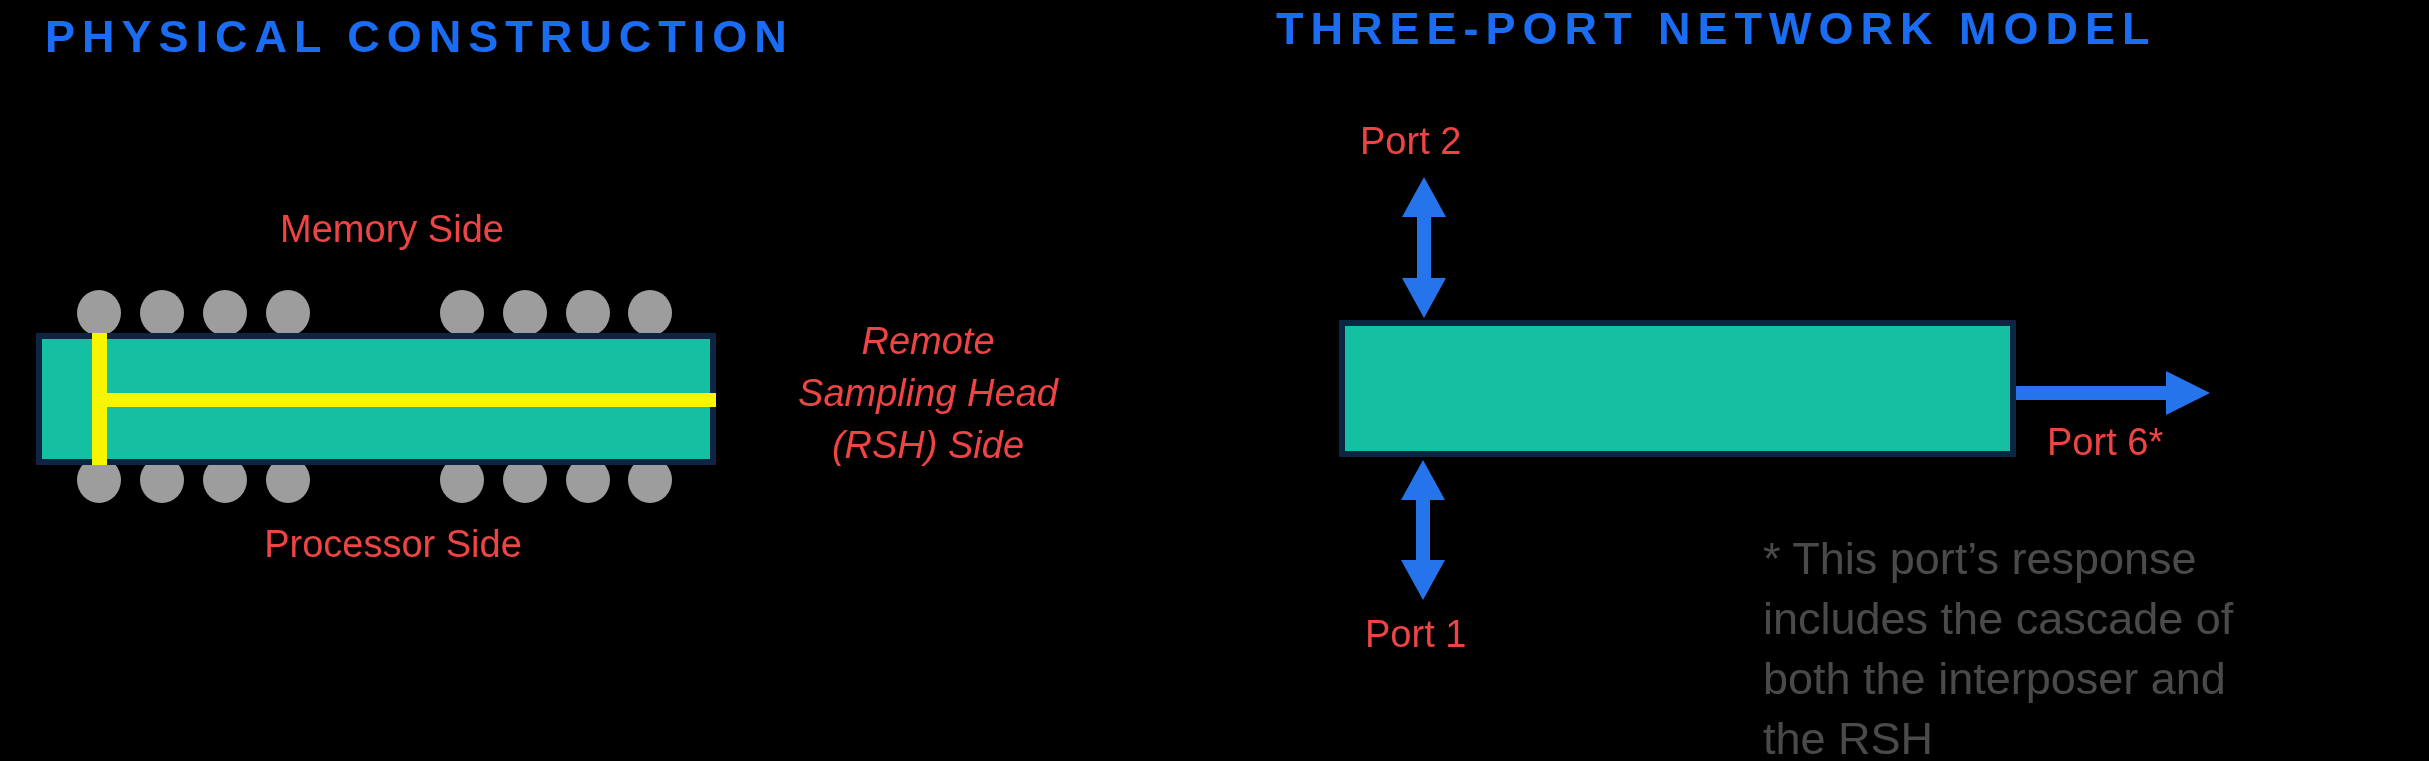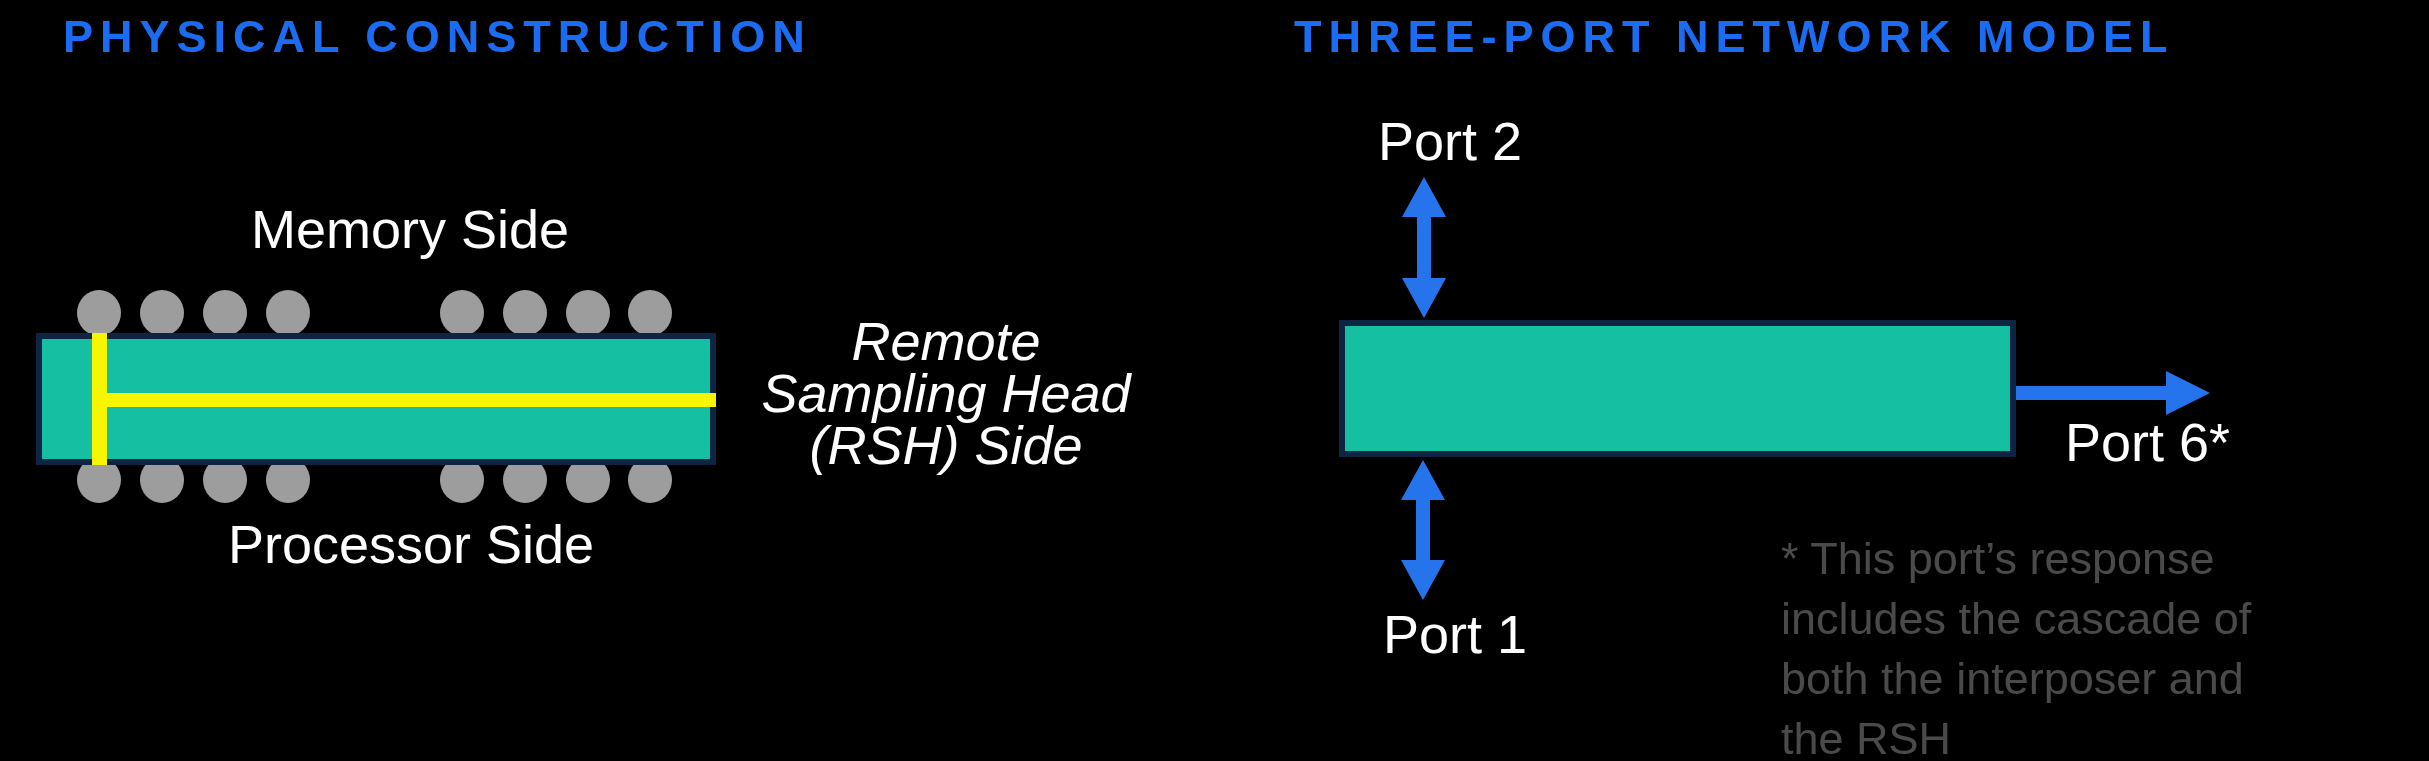--- a/index.html
+++ b/index.html
@@ -6,36 +6,36 @@
   .canvas{
     position:relative;width:2429px;height:761px;background:#000;overflow:hidden;
     font-family:"Liberation Sans",sans-serif;
   }
   .abs{position:absolute;}
   .title{
     font-size:45px;font-weight:bold;letter-spacing:7px;color:#1a6cf2;
     white-space:nowrap;line-height:45px;
   }
   .gray-label{
-    font-size:54px;color:#ffffff;white-space:nowrap;line-height:45px;
+    font-size:38px;color:#ef4444;white-space:nowrap;line-height:45px;
   }
   .centered{transform:translateX(-50%);text-align:center;}
   .pre{white-space:pre-line;font-style:italic;}
   .footnote{
     font-size:45px;color:#4a4a4a;line-height:60px;white-space:pre-line;
   }
   
   .block{background:#0d2543;}
   .block .fill{position:absolute;left:6px;top:6px;right:6px;bottom:6px;background:#15bfa2;}
   .trace{position:absolute;background:#f8f500;}
   .dot{
     position:absolute;width:44px;height:46px;border-radius:50%;background:#9d9d9d;z-index:0;
   }
   .z1{z-index:1;}
-  .z2{z-index:2;margin-left:18px;}
+  .z2{z-index:2;}
   .arrow-svg{display:block;}
 </style>
 </head>
 <body>
 
 <div class="canvas">
 
   <div class="abs title z2" style="left:45px;top:14px;">PHYSICAL CONSTRUCTION</div>
 
   <div class="abs gray-label centered z2" style="left:392px;top:207px;text-align:center;">Memory Side</div>
@@ -63,21 +63,21 @@
     <div class="trace" style="left:56px;top:0;width:15px;height:132px;"></div>
     <div class="trace" style="left:56px;top:60px;width:624px;height:14px;"></div>
   </div>
 
   <div class="abs gray-label centered z2" style="left:393px;top:522px;">Processor Side</div>
 
   <div class="abs gray-label centered pre z2" style="left:928px;top:315px;line-height:52px;">Remote
 Sampling Head
 (RSH) Side</div>
 
-  <div class="abs title z2" style="left:1276px;top:14px;">THREE-PORT NETWORK MODEL</div>
+  <div class="abs title z2" style="left:1276px;top:6px;">THREE-PORT NETWORK MODEL</div>
 
   <div class="abs gray-label z2" style="left:1360px;top:119px;">Port 2</div>
 
   <div class="abs z1" style="left:1402px;top:177px;">
     <svg class="arrow-svg" width="44" height="141" viewBox="0 0 44 141">
       <polygon fill="#2574ec" points="22,0 44,40 29,40 29,101 44,101 22,141 0,101 15,101 15,40 0,40"></polygon>
     </svg>
   </div>
 
   <div class="abs block z1" style="left:1339px;top:320px;width:677px;height:137px;">

